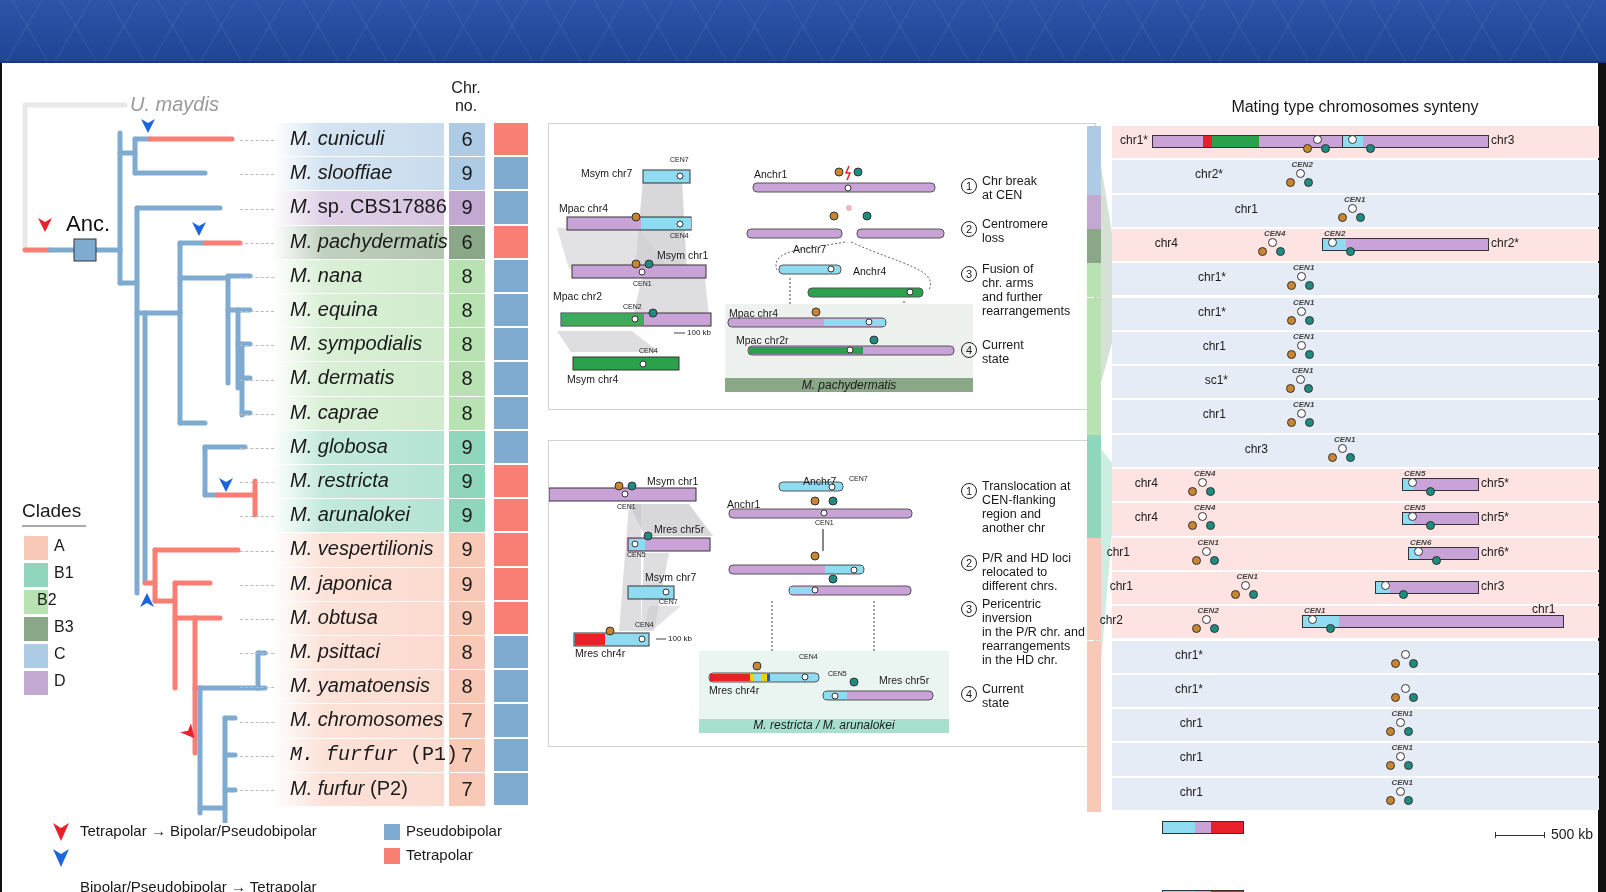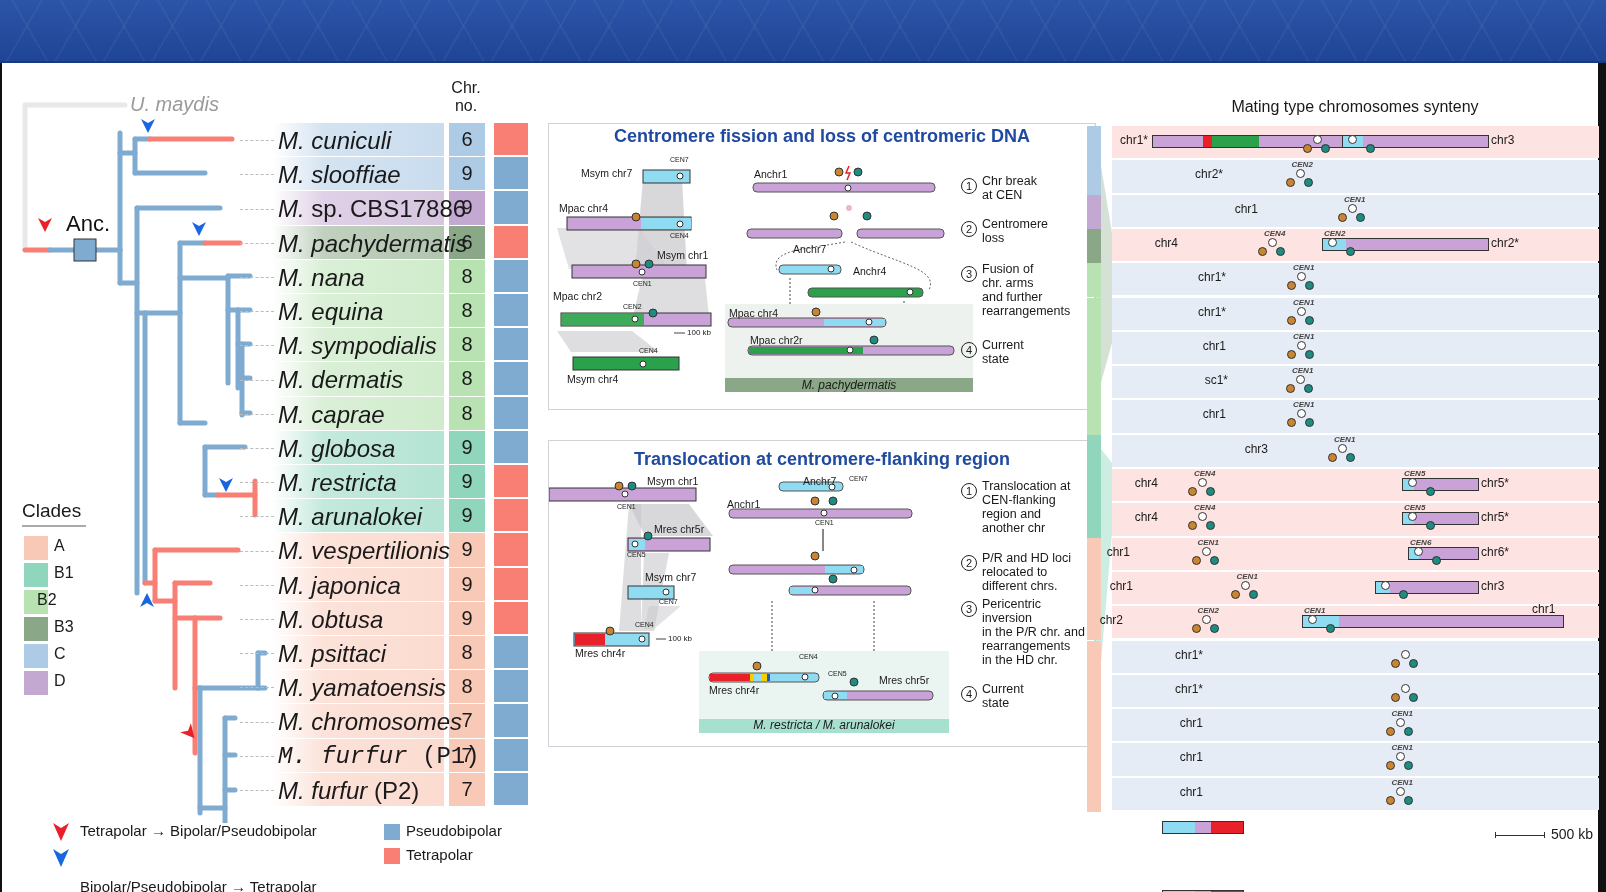--- a/index.html
+++ b/index.html
@@ -5,21 +5,21 @@
   html,body{margin:0;padding:0;}
   body{width:1606px;height:892px;background:#ffffff;position:relative;overflow:hidden;font-family:"Liberation Sans",sans-serif;color:#1a1a1a;}
   #banner{position:absolute;left:0;top:0;width:1606px;height:61px;background:linear-gradient(180deg,#2c54a8,#1f4595);border-bottom:2px solid #1a3a80;}
   #banner .tri{position:absolute;inset:0;opacity:.18;background:
     repeating-linear-gradient(60deg,transparent 0 40px,rgba(255,255,255,.25) 40px 42px),
     repeating-linear-gradient(-60deg,transparent 0 40px,rgba(255,255,255,.25) 40px 42px);}
   #title{position:absolute;left:0;right:0;top:6px;text-align:center;color:#fff;font-size:38px;letter-spacing:-0.3px;text-shadow:1px 2px 2px rgba(0,0,0,.5);}
   #rightedge{position:absolute;right:0;top:63px;width:8px;height:829px;background:#111;}
   #leftedge{position:absolute;left:0;top:63px;width:2px;height:829px;background:#111;}
   svg text{font-family:"Liberation Sans",sans-serif;}
-  .sp{position:absolute;left:278px;font-style:italic;font-size:24px;}
+  .sp{position:absolute;left:290px;font-style:italic;font-size:20px;}
   .sp .rom{font-style:normal;}
   .chrno{position:absolute;width:36px;text-align:center;font-size:20px;}
   .panel{position:absolute;background:#fff;border:1px solid #cfd3d8;}
   .ptitle{position:absolute;left:0;right:0;text-align:center;color:#1f4aa0;font-weight:bold;font-size:18px;}
   .step{position:absolute;font-size:12.5px;line-height:14px;}
   .step .num{position:absolute;left:0;top:0;width:14px;height:14px;border:1px solid #222;border-radius:50%;text-align:center;font-size:11px;line-height:14px;}
   .step .txt{position:absolute;left:21px;top:-4px;white-space:nowrap;}
   .lbl{position:absolute;font-size:10.5px;white-space:nowrap;}
   .legend-t{position:absolute;font-size:15px;}
   .clade-sw{position:absolute;width:24px;height:24px;}
@@ -256,21 +256,20 @@
       <path d="M1 1 L9 6 L17 1 L9 19 Z" fill="#1a66e0"></path>
     </svg>
   <div class="legend-t" style="left:32px;top:28px;margin-top:30px;"><span>Bipolar/Pseudobipolar</span> <span>→</span> <span>Tetrapolar</span></div>
   <div style="position:absolute;left:336px;top:4px;width:16px;height:16px;background:#7fabd1;"></div>
   <div class="legend-t" style="left:358px;top:2px;text-align:right;">Pseudobipolar</div>
   <div style="position:absolute;left:336px;top:28px;width:16px;height:16px;background:#f97f74;"></div>
   <div class="legend-t" style="left:358px;top:26px;">Tetrapolar</div>
 </div>
 
 <div class="panel" style="left:548px;top:123px;width:546px;height:285px;">
-  <div class="ptitle" style="top:2px;">Centromere fission and loss of centromeric DNA</div>
   <svg style="position:absolute;left:0;top:0" width="546" height="285">
 
     <polygon points="94,55 133,55 138,147 86,147" fill="#c8c8cc" opacity=".7"></polygon>
     <polygon points="8,104 90,104 120,145 20,145" fill="#cfcfd3" opacity=".6"></polygon>
     <polygon points="95,145 155,145 160,192 84,192" fill="#c8c8cc" opacity=".6"></polygon>
     <polygon points="8,207 83,207 110,228 22,228" fill="#c8c8cc" opacity=".6"></polygon>
     <rect x="94" y="46" width="47" height="13" fill="#8fdcf2" stroke="#333"></rect>
     <rect x="18" y="93" width="124" height="13" fill="#c9a3d8" stroke="#333"></rect>
     <rect x="92" y="94" width="50" height="11" fill="#8fdcf2"></rect>
     <rect x="23" y="141" width="134" height="13" fill="#c9a3d8" stroke="#333"></rect>
@@ -326,21 +325,21 @@
   <div class="lbl" style="left:84px;top:156px;font-size:7px;">CEN1</div>
   <div class="lbl" style="left:4px;top:166px;">Mpac chr2</div>
   <div class="lbl" style="left:74px;top:179px;font-size:7px;">CEN2</div>
   <div class="lbl" style="left:138px;top:204px;font-size:8px;">100 kb</div>
   <div class="lbl" style="left:90px;top:223px;font-size:7px;">CEN4</div>
   <div class="lbl" style="left:18px;top:249px;">Msym chr4</div>
   <div class="lbl" style="left:205px;top:44px;">Anchr1</div>
   <div class="lbl" style="left:244px;top:119px;">Anchr7</div>
   <div class="lbl" style="left:304px;top:141px;">Anchr4</div>
   <div class="lbl" style="left:180px;top:183px;">Mpac chr4</div>
-  <div class="lbl" style="left:201px;top:210px;text-align:right;">Mpac chr2r</div>
+  <div class="lbl" style="left:187px;top:210px;text-align:right;">Mpac chr2r</div>
   <div class="lbl" style="left:176px;top:254px;width:248px;text-align:center;font-style:italic;font-size:12px;">M. pachydermatis</div>
   <div id="p1-steps">
       <div class="step" style="left: 412px; top: 54px;">
         <div class="num">1</div>
         <div class="txt">Chr break<br>at CEN</div>
       </div>
       <div class="step" style="left: 412px; top: 97px;">
         <div class="num">2</div>
         <div class="txt">Centromere<br>loss</div>
       </div>
@@ -349,21 +348,20 @@
         <div class="txt">Fusion of<br>chr. arms<br>and further<br>rearrangements</div>
       </div>
       <div class="step" style="left: 412px; top: 218px;">
         <div class="num">4</div>
         <div class="txt">Current<br>state</div>
       </div>
     </div>
 </div>
 
 <div class="panel" style="left:548px;top:440px;width:546px;height:305px;">
-  <div class="ptitle" style="top:8px;">Translocation at centromere-flanking region</div>
   <svg style="position:absolute;left:0;top:0" width="546" height="305">
     <polygon points="80,63 140,63 164,95 96,95" fill="#c8c8cc" opacity=".7"></polygon>
     <polygon points="80,63 92,63 92,190 70,190" fill="#c8c8cc" opacity=".6"></polygon>
     <polygon points="95,112 120,112 105,190 92,190" fill="#c8c8cc" opacity=".6"></polygon>
     <polygon points="100,165 132,165 105,188 95,188" fill="#c8c8cc" opacity=".5"></polygon>
     <rect x="0" y="47" width="147" height="13" fill="#c9a3d8" stroke="#333"></rect>
     <circle cx="70" cy="45" r="4" fill="#c9852f" stroke="#333"></circle>
     <circle cx="83" cy="45" r="4" fill="#1e8c80" stroke="#333"></circle>
     <circle cx="76" cy="53" r="3" fill="#fff" stroke="#333"></circle>
     <rect x="79" y="97" width="82" height="13" fill="#c9a3d8" stroke="#333"></rect>

